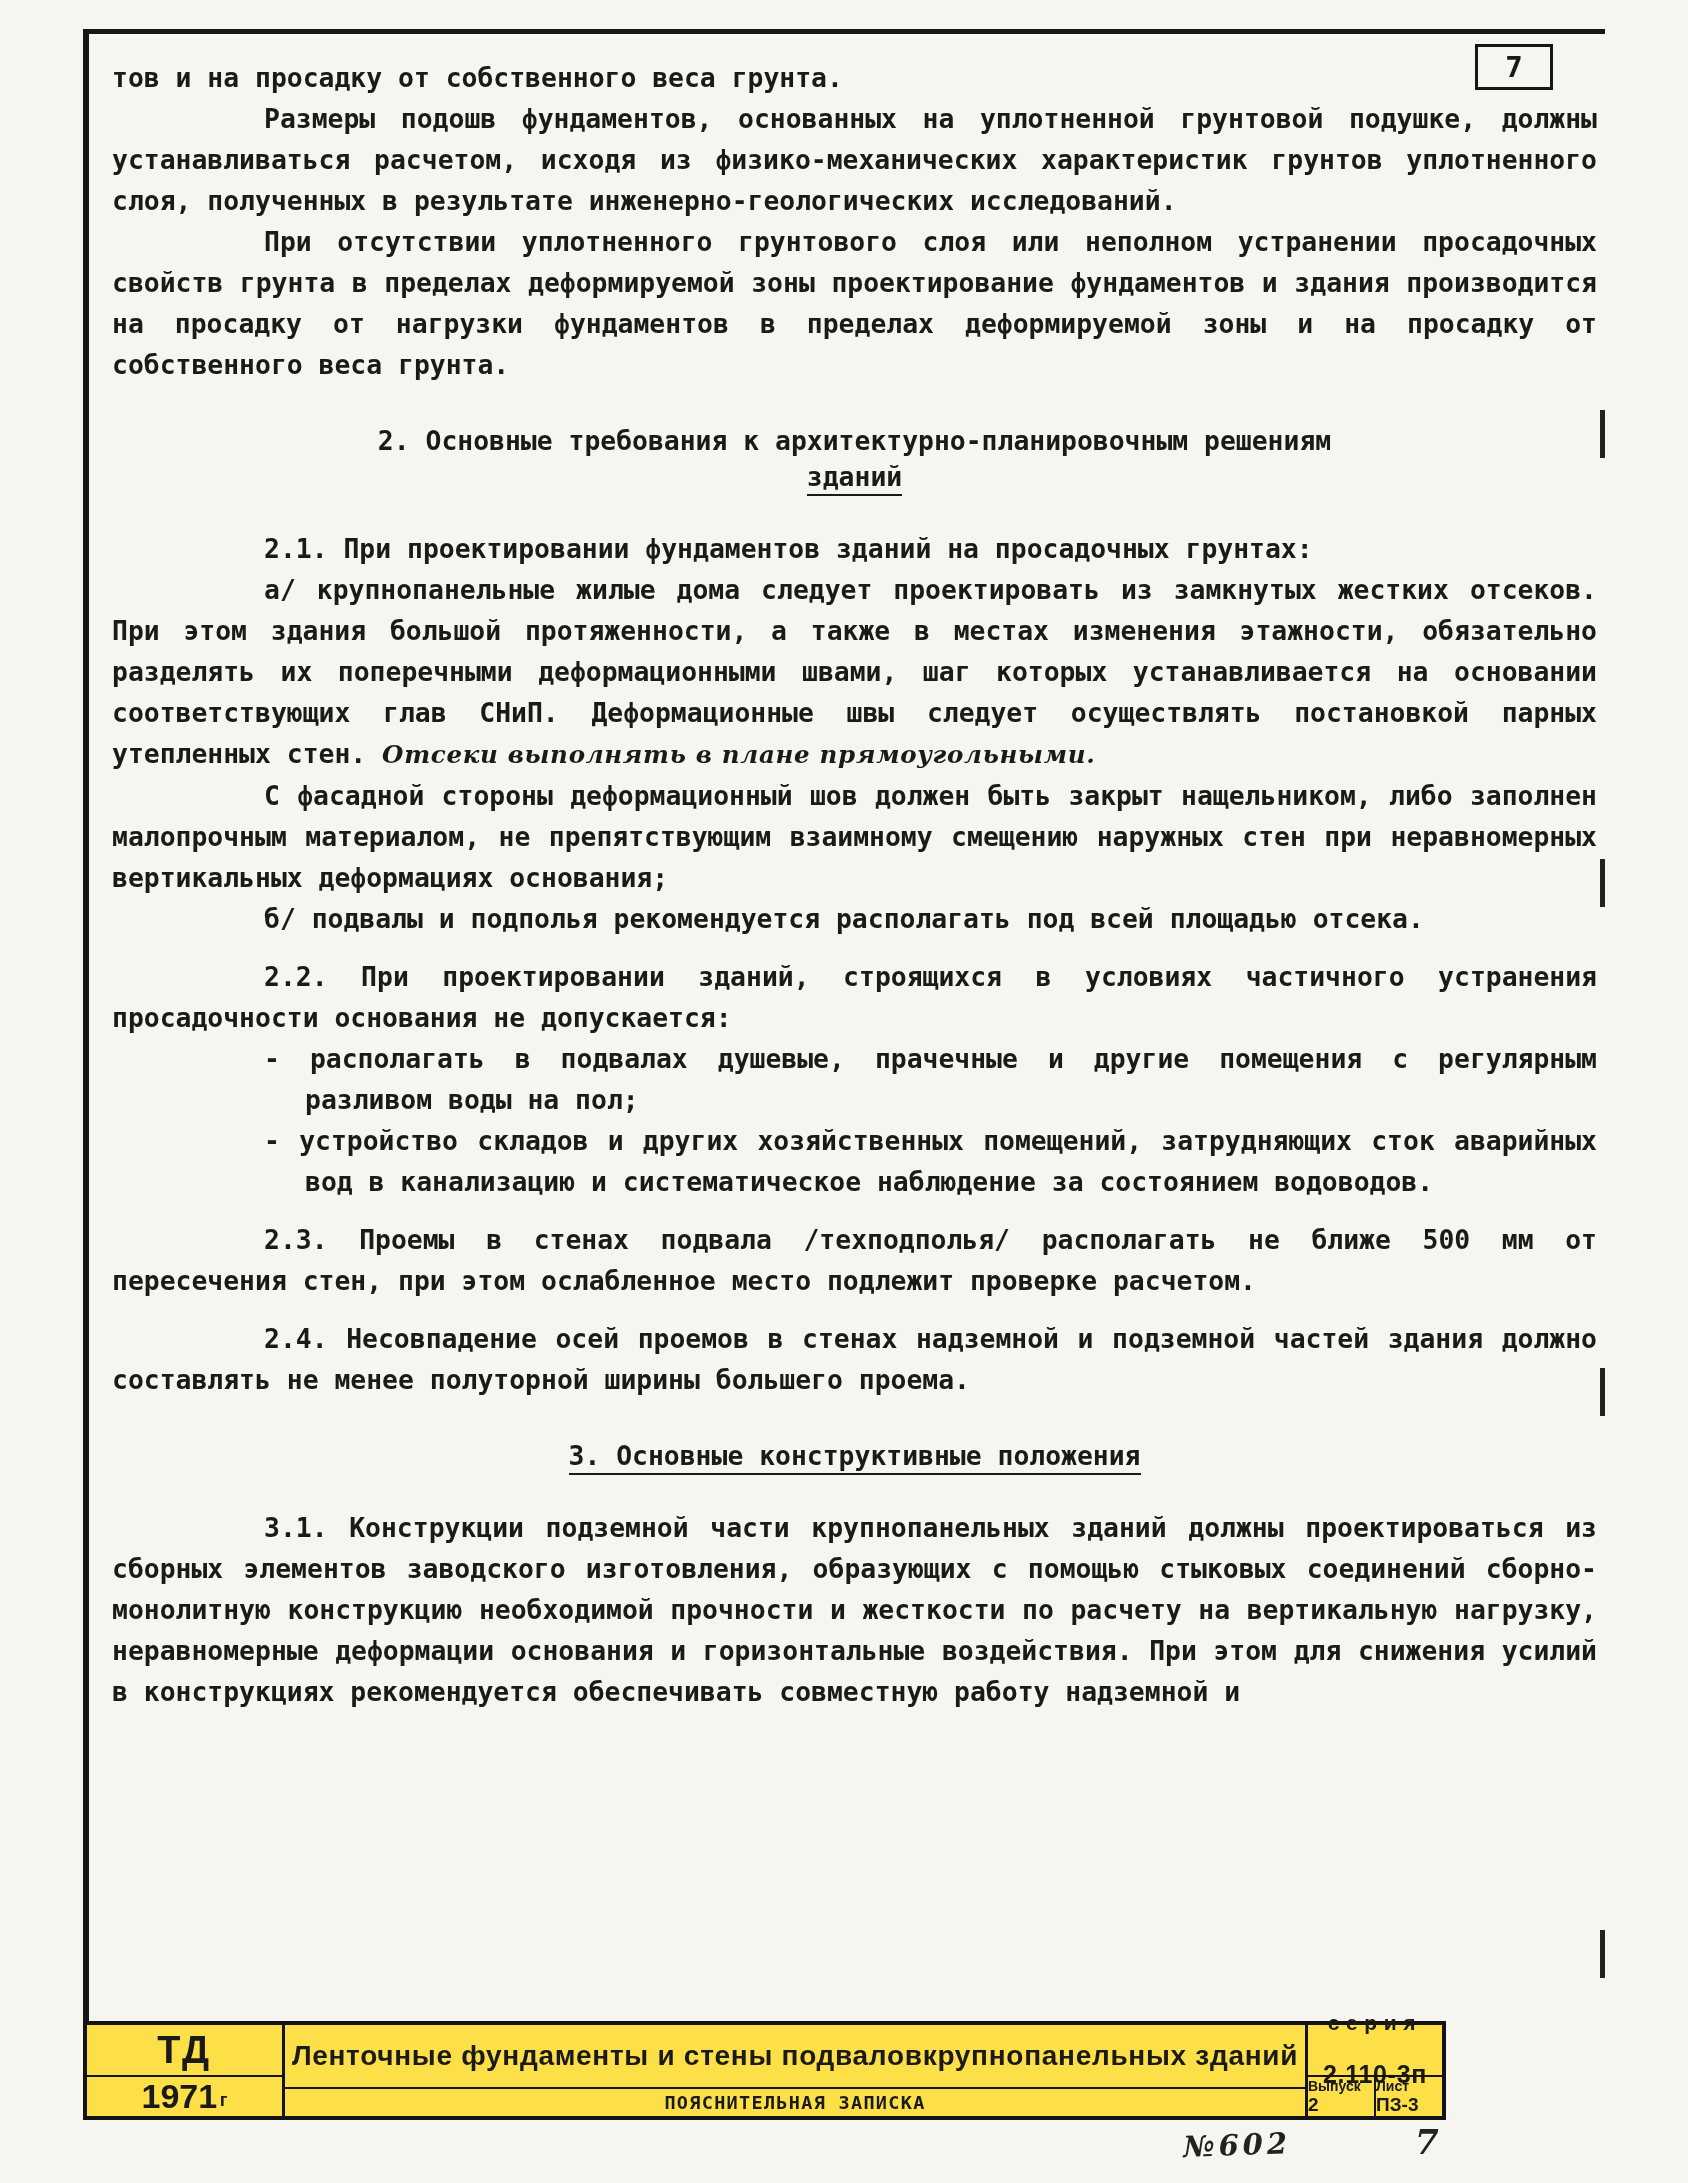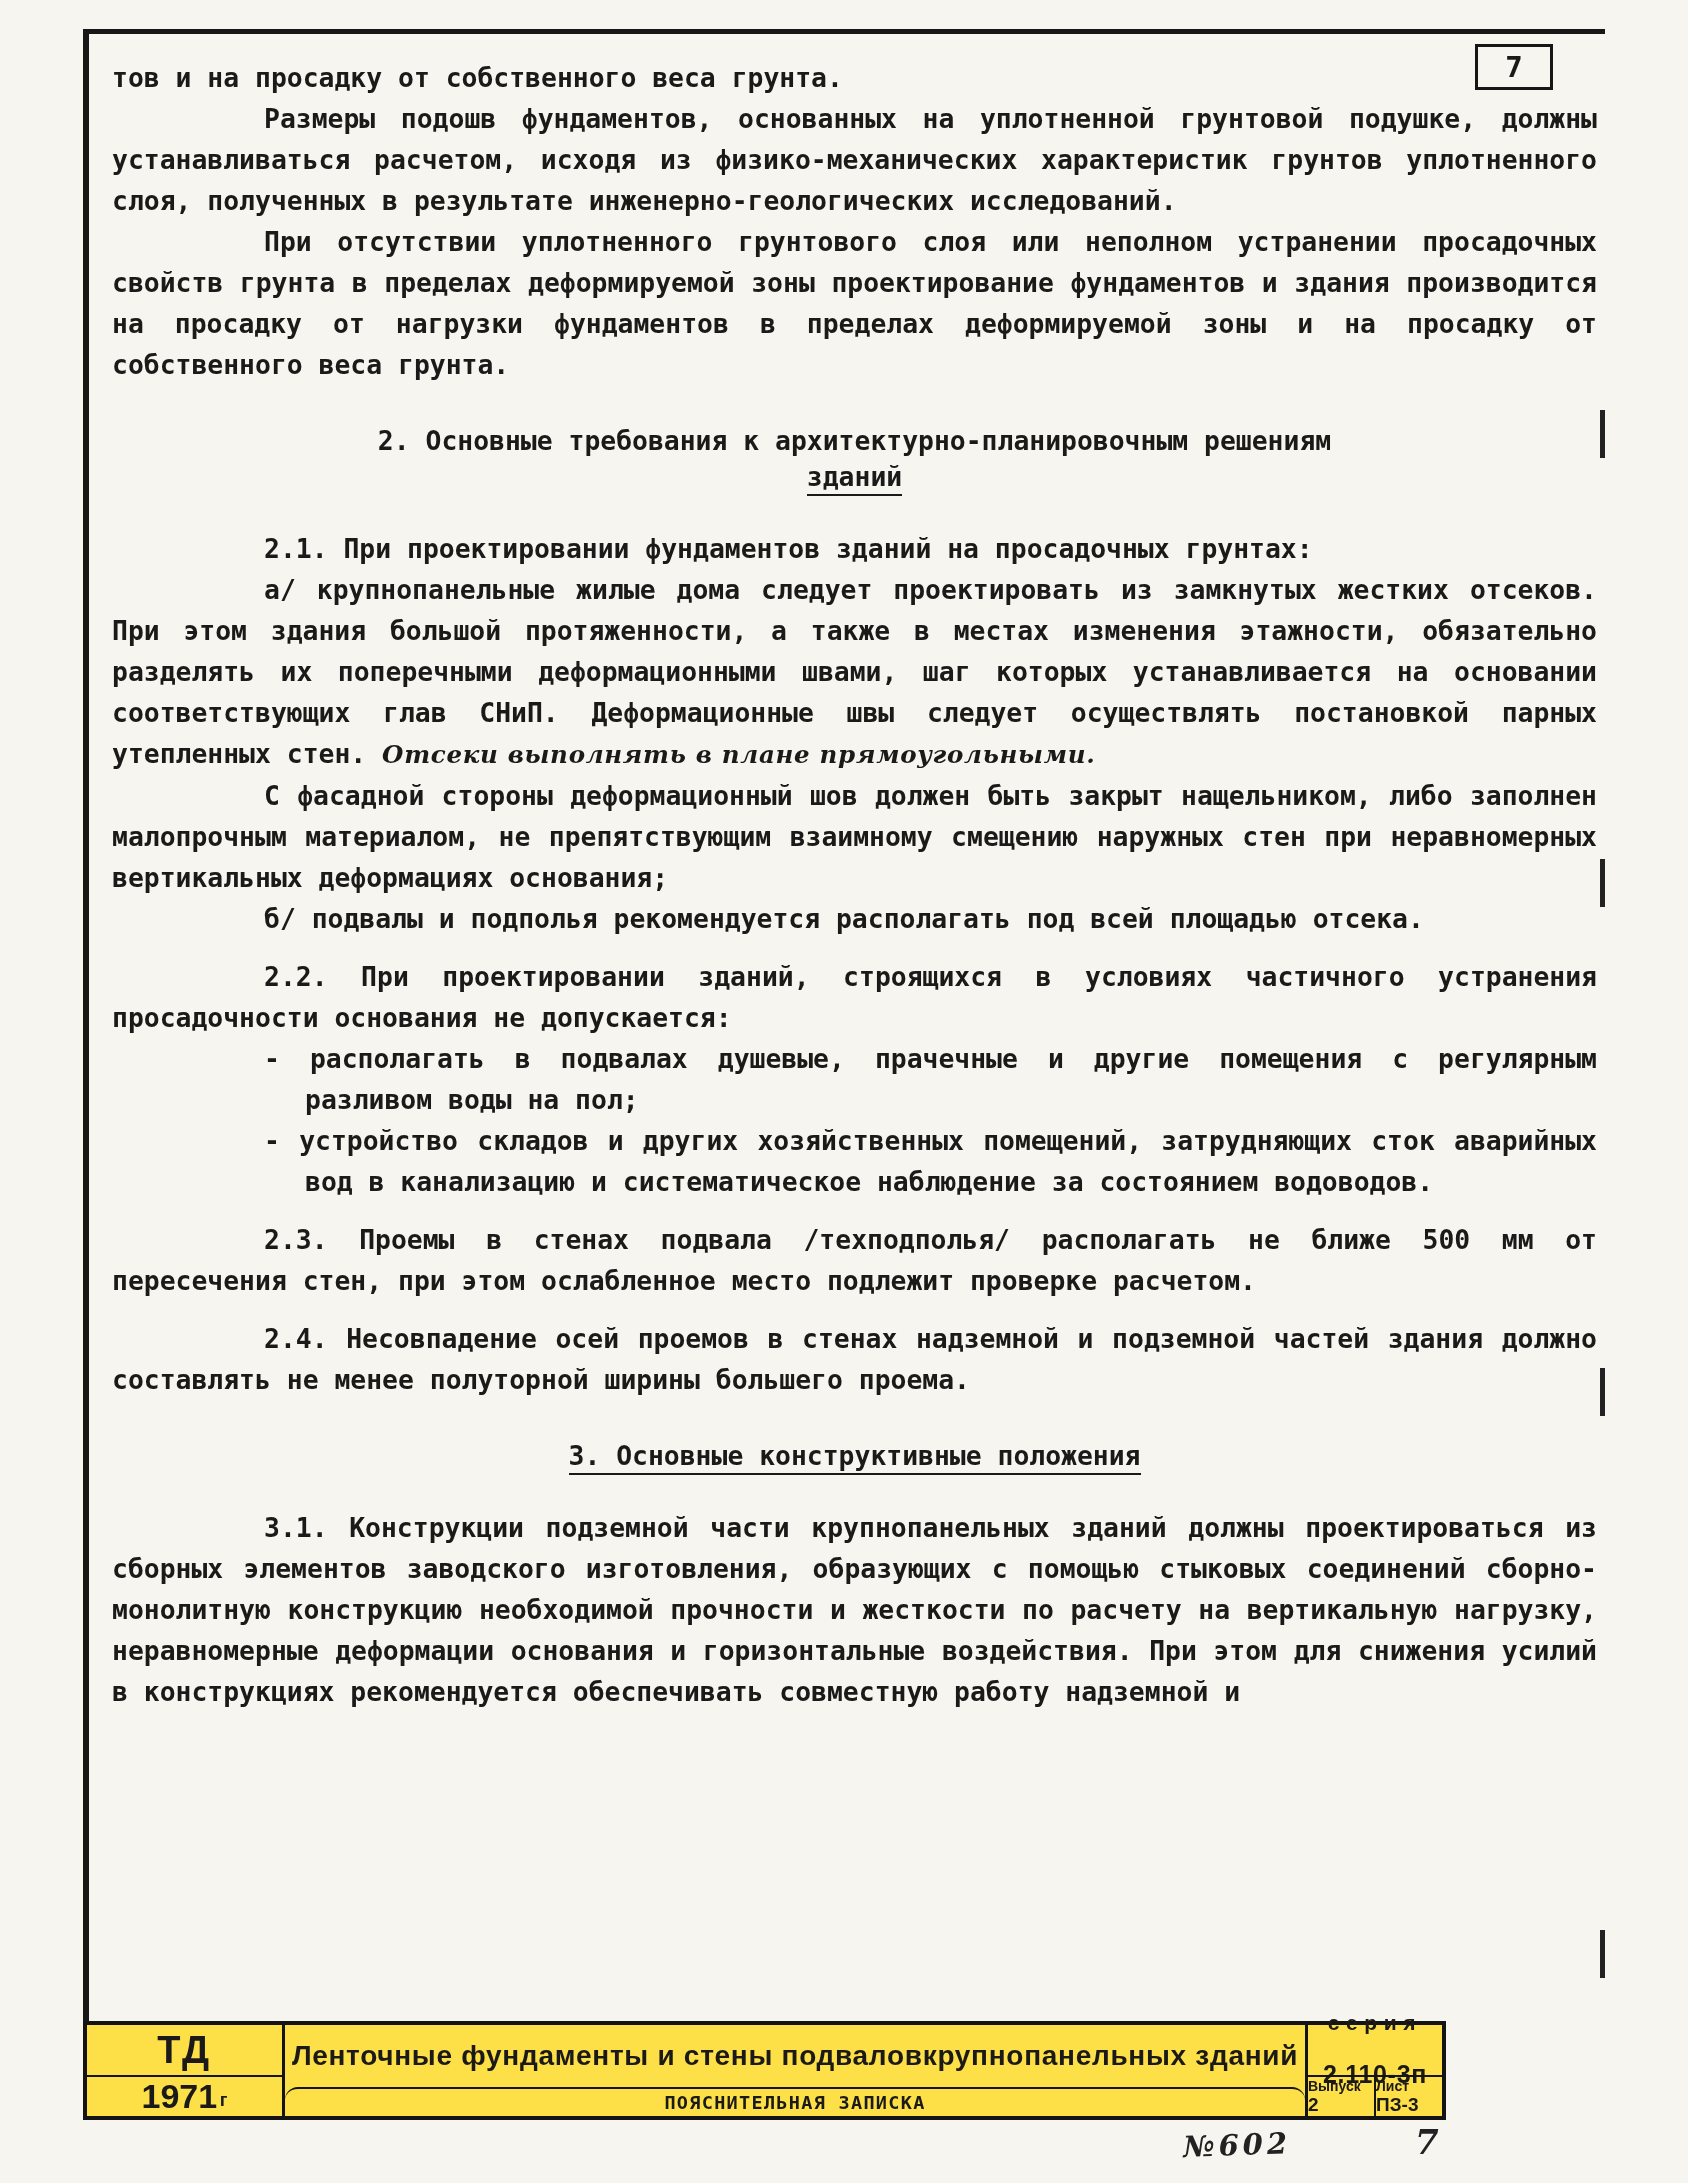--- a/index.html
+++ b/index.html
@@ -88,21 +88,21 @@
   .yr-g { font-size: 18.5px; align-self: flex-end; margin: 0 0 5.3px 2.6px; }
   .cellB1 {
     height: 62px; display: flex; 
     align-items: center; justify-content: center;
     font: 700 28px "Liberation Sans", sans-serif;
     line-height: 30px; letter-spacing: 0.7px;
   }
   .cellB2 {
     flex: 1; border-top: 2.6px solid #141414;
     display: flex; align-items: center; justify-content: center;
-    font: 700 18.5px "DejaVu Sans Mono", monospace; letter-spacing: 1.3px; border-radius: 13px;
+    font: 700 18.5px "DejaVu Sans Mono", monospace; letter-spacing: 1.3px;
   }
   .cellC1 {
     height: 50px; display: flex; flex-direction: column;
     align-items: center; justify-content: center;
     font-family: "Liberation Sans", sans-serif; font-weight: 700;
   }
   .series-label { font-size: 21px; letter-spacing: 6.6px; line-height: 21px; }
   .series-value { font-size: 25px; line-height: 26.4px; letter-spacing: 0.7px; margin-top: 28px; }
   .cellC2 { flex: 1; border-top: 2.6px solid #141414; display: flex; }
   .cellC2 .sub {

